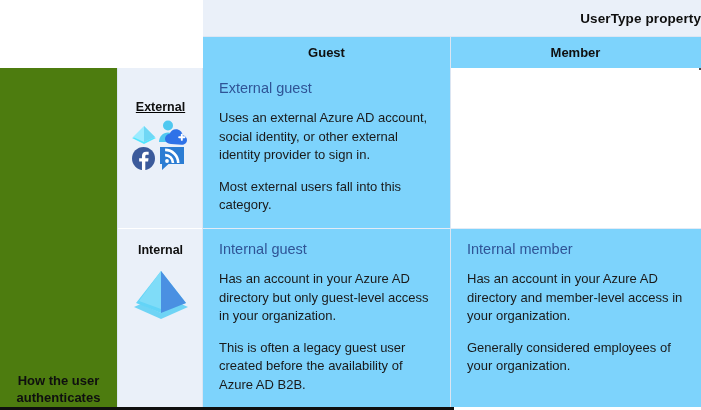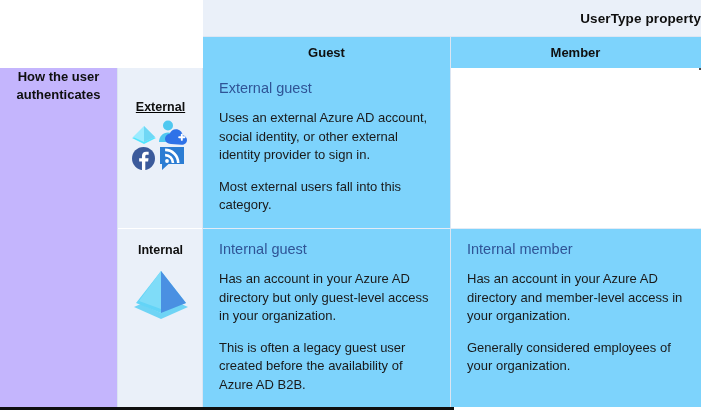--- a/index.html
+++ b/index.html
@@ -92,23 +92,23 @@
     position: absolute;
     left: 450px; top: 37px;
     width: 1px; height: 31px;
     background: #dbe5f2;
   }
 
   
   .side-label {
     left: 0; top: 68px;
     width: 117px; height: 339px;
-    background: #c4b5fd;
+    background: #4d7c0f;
     display: flex;
-    align-items: flex-start;
+    align-items: flex-end;
     justify-content: center;
     text-align: center;
     padding: 0 8px;
   }
   .side-label span {
     font-size: 13px;
     font-weight: bold;
     color: #0f0f0f;
     line-height: 1.35;
   }

